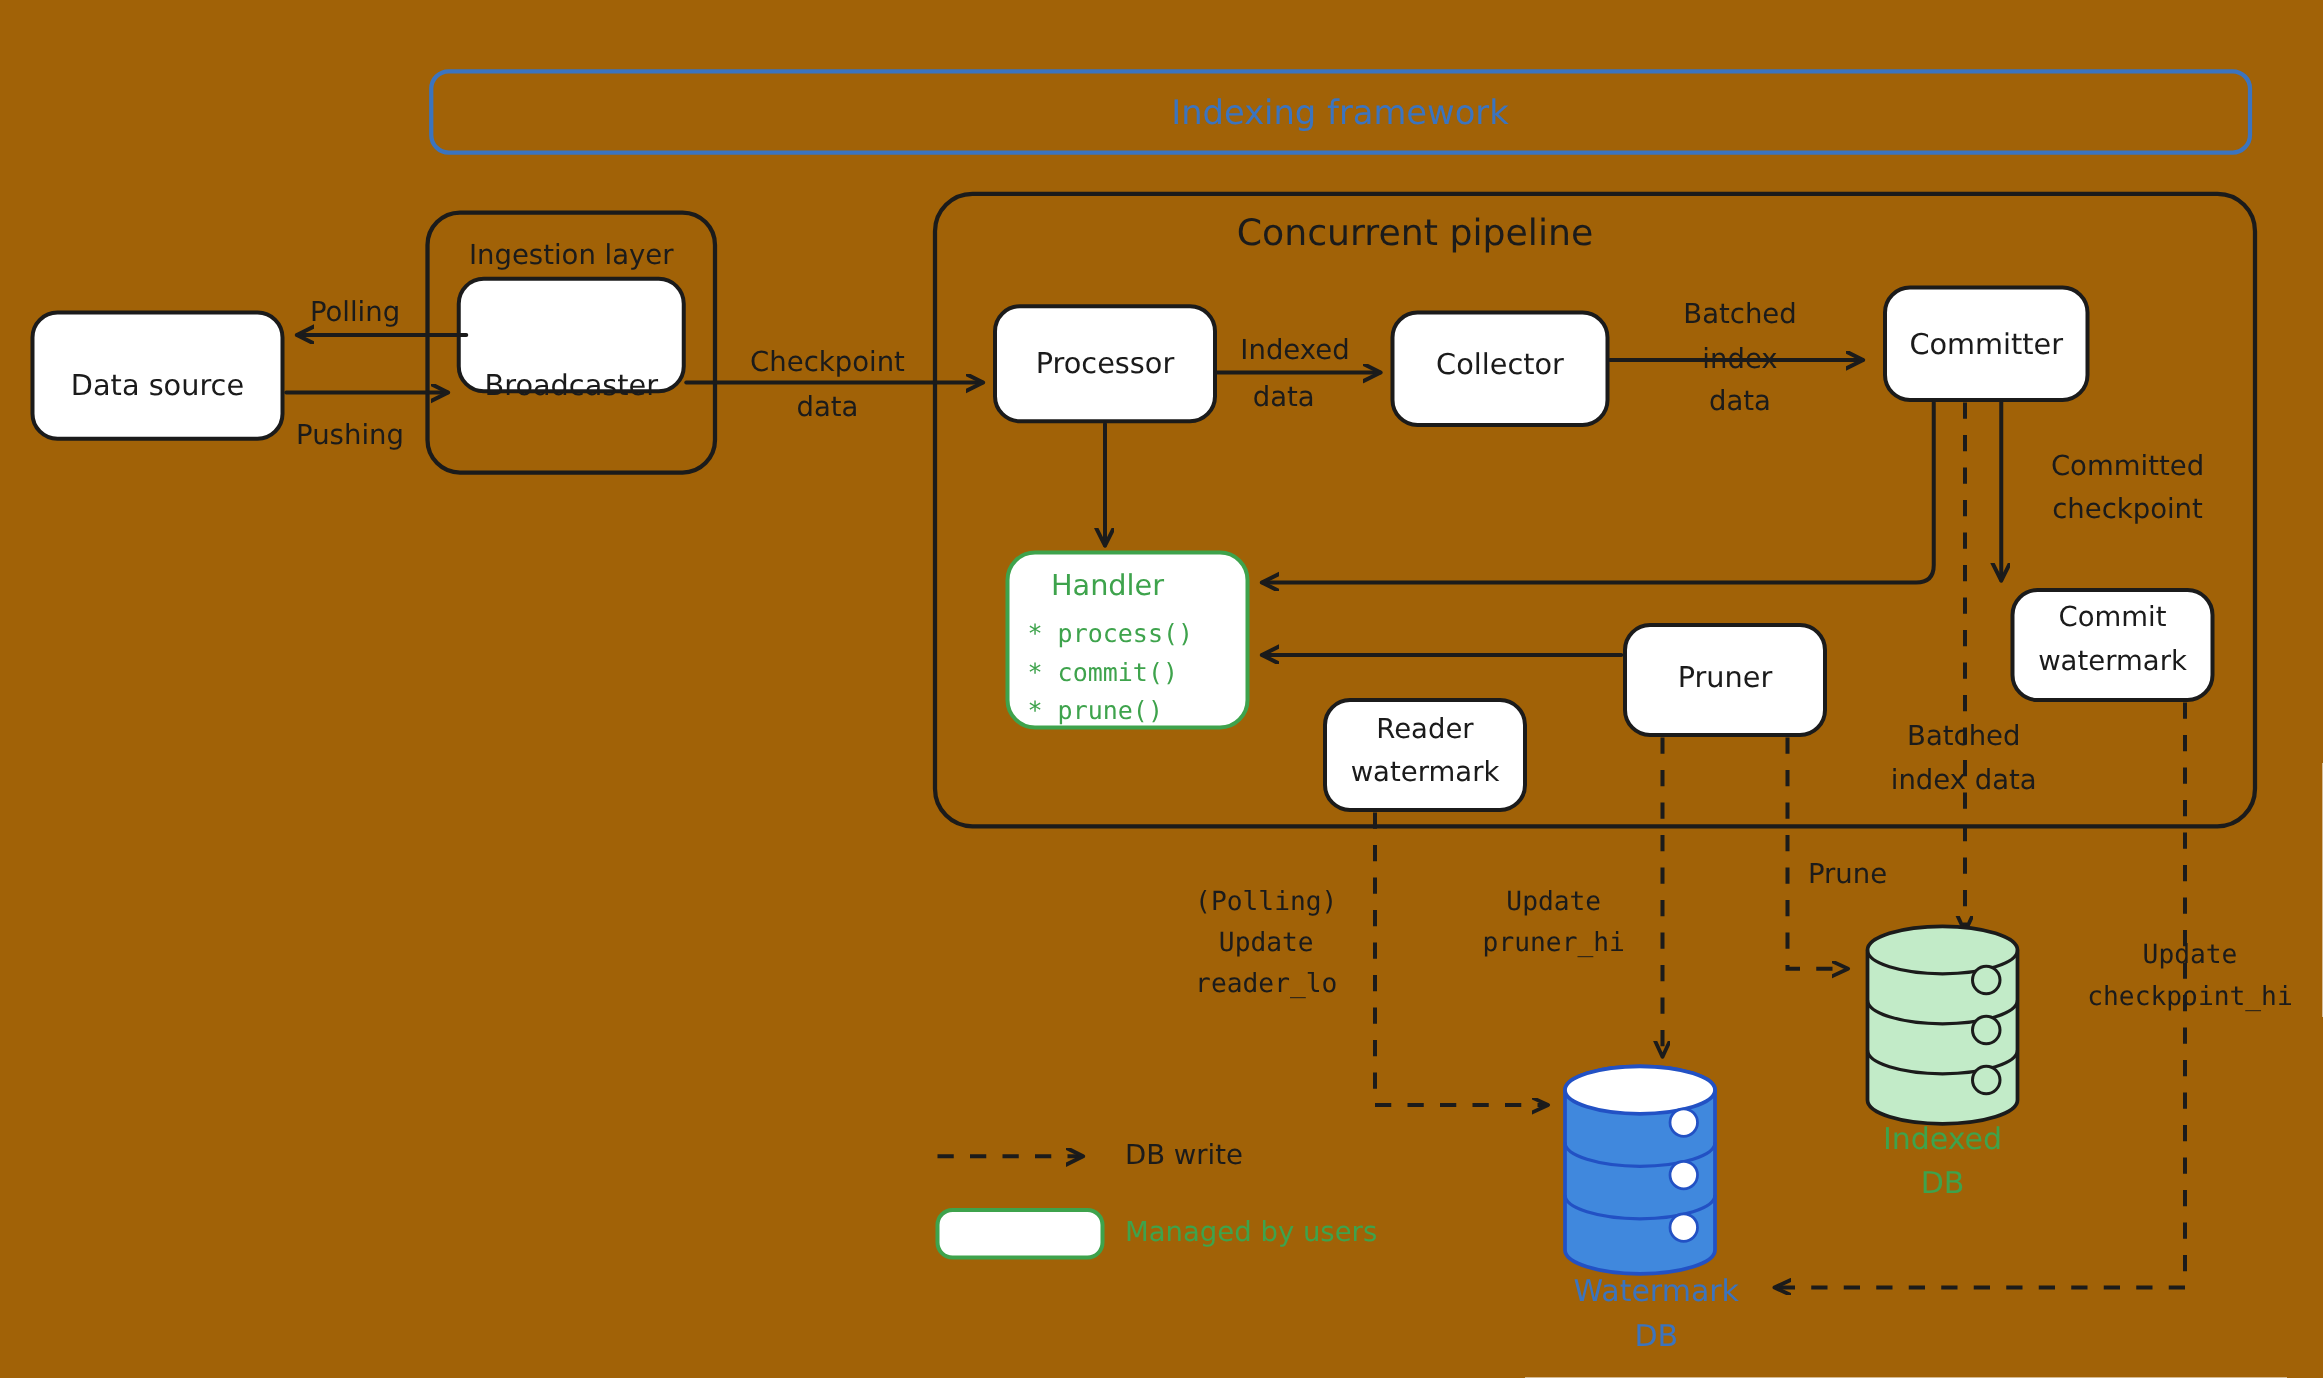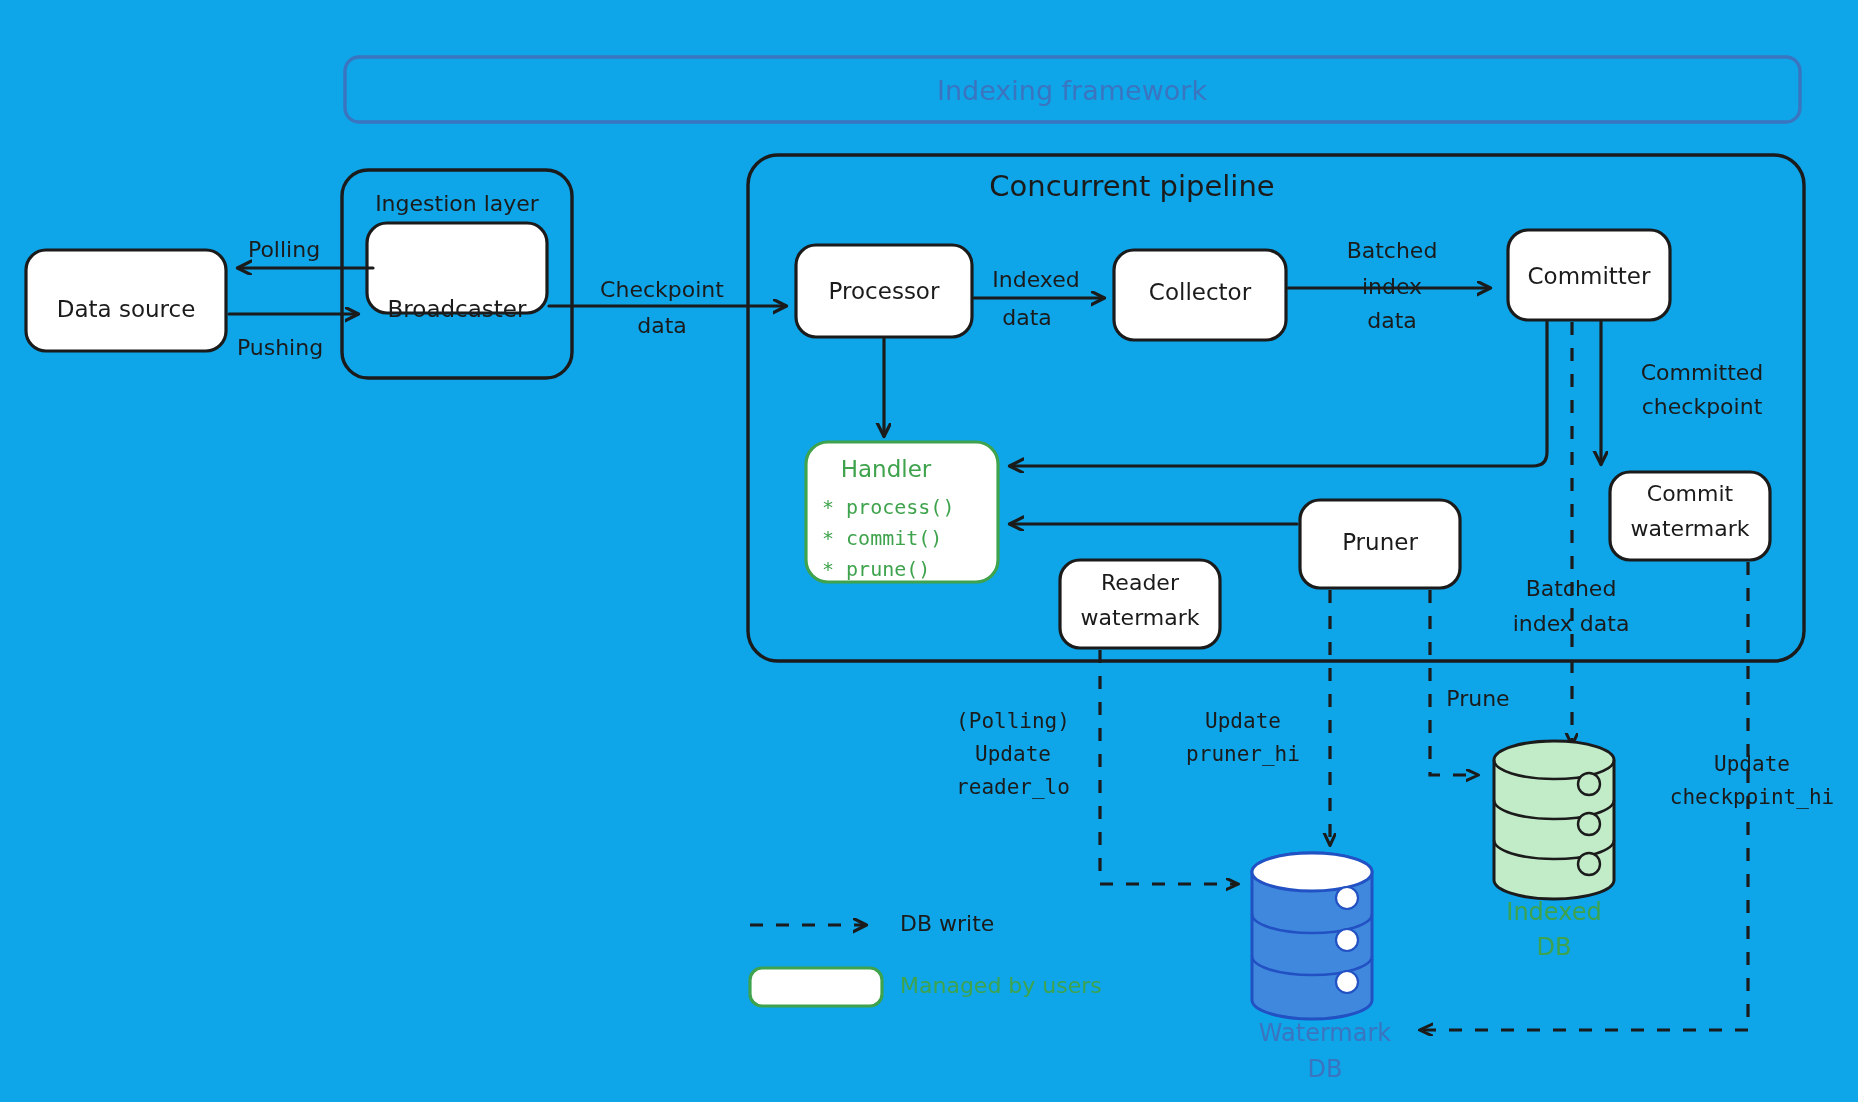--- a/index.html
+++ b/index.html
@@ -4,21 +4,21 @@
 <style>
   html, body {
     margin: 0;
     padding: 0;
     background: #ffffff;
   }
   #stage {
     position: relative;
     width: 1858px;
     height: 1102px;
-    background: #0ea5e9;
+    background: #a16207;
     overflow: hidden;
     font-family: "DejaVu Sans", sans-serif;
   }
   svg#diagram {
     position: absolute;
     left: 0;
     top: 0;
     width: 1858px;
     height: 1102px;
   }

